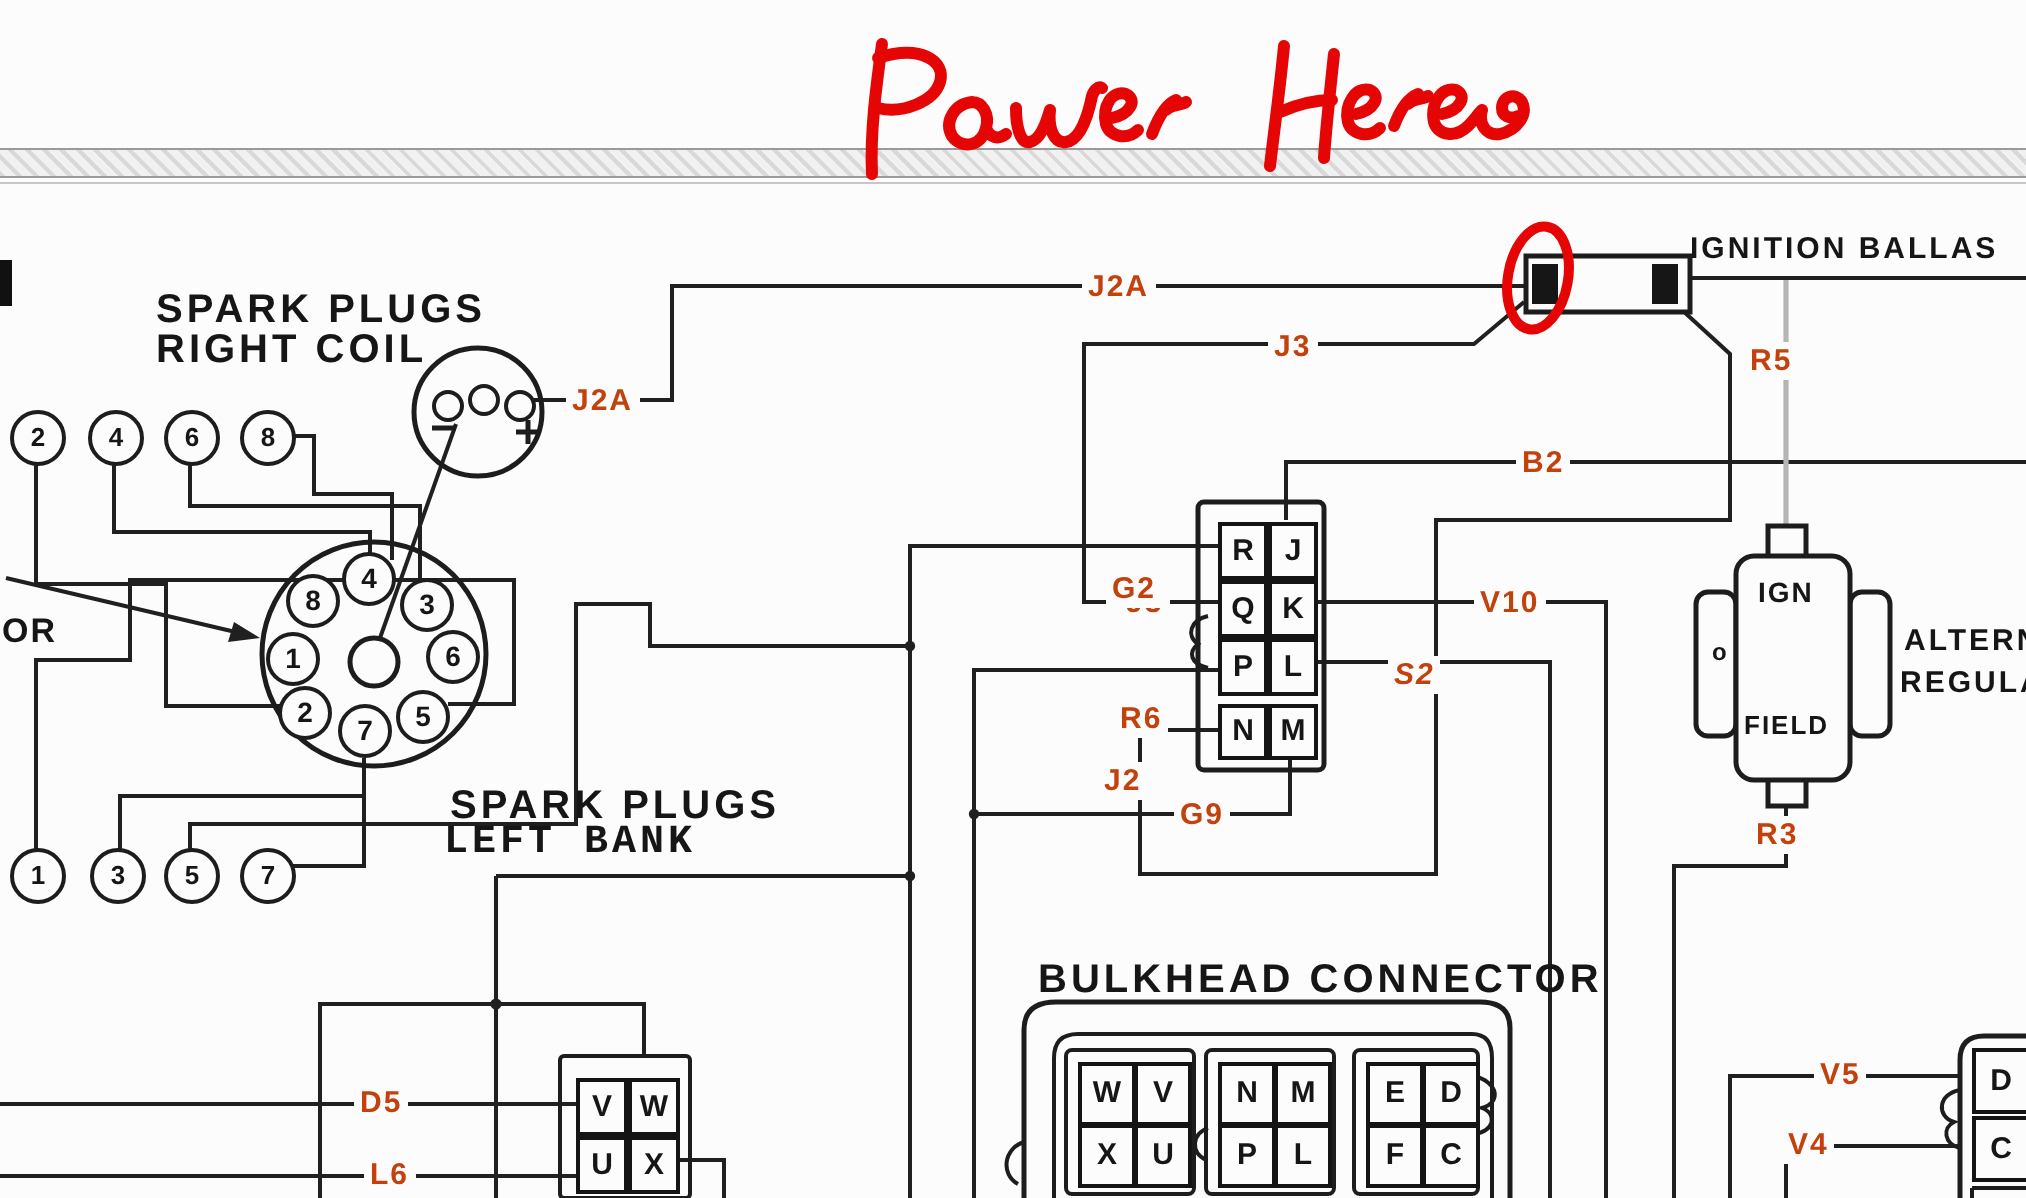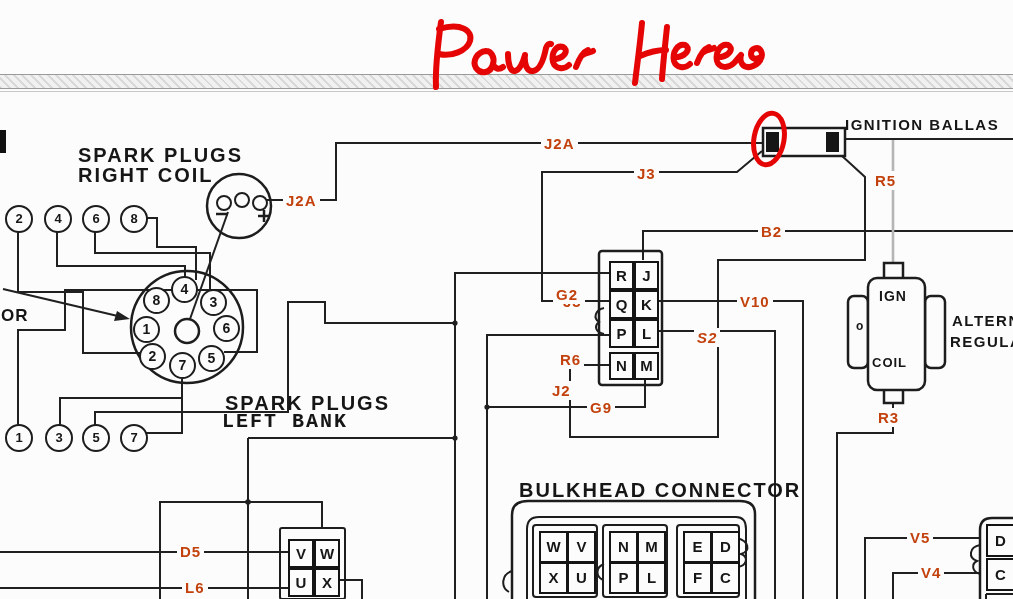--- a/index.html
+++ b/index.html
@@ -153,41 +153,41 @@
   <div class="title t16" style="left:78px;top:164px;">RIGHT COIL</div>
   <div class="title t16" style="left:225px;top:392px;">SPARK PLUGS</div>
   <div class="title t16" style="left:222px;top:410px;font-family:Liberation Mono, monospace;">LEFT BANK</div>
   <div class="title t15" style="left:845px;top:116px;">IGNITION BALLAS</div>
   <div class="title t16" style="left:519px;top:479px;">BULKHEAD CONNECTOR</div>
   <div class="title t15" style="left:952px;top:312px;">ALTERN</div>
   <div class="title t15" style="left:950px;top:333px;">REGULA</div>
   <div class="title" style="left:1px;top:306px;font-size:17px;letter-spacing:1px;">OR</div>
 
   <div class="regtxt" style="left:879px;top:288px;font-size:14px;letter-spacing:1px;z-index:3;position:absolute;">IGN</div>
-  <div class="regtxt" style="left:872px;top:355px;font-size:13px;letter-spacing:1px;z-index:3;position:absolute;">COIL</div>
+  <div class="regtxt" style="left:872px;top:355px;font-size:13px;letter-spacing:1px;z-index:3;position:absolute;">FIELD</div>
   <div class="regtxt" style="left:856px;top:319px;font-size:12px;z-index:3;position:absolute;">o</div>
 
   <div>
       <div class="wlabel" style="left: 283px; top: 191px;">J2A</div>
       <div class="wlabel" style="left: 541px; top: 134px;">J2A</div>
       <div class="wlabel" style="left: 634px; top: 164px;">J3</div>
       <div class="wlabel" style="left: 560px; top: 292px;">J3</div>
       <div class="wlabel" style="left: 553px; top: 264px; margin-top: 21px;">G2</div>
       <div class="wlabel" style="left: 557px; top: 326px; margin-top: 24px;">R6</div>
       <div class="wlabel" style="left: 758px; top: 222px;">B2</div>
       <div class="wlabel" style="left: 737px; top: 292px;">V10</div>
       <div class="wlabel" style="left: 694px; top: 328px; font-style: italic;">S2</div>
       <div class="wlabel" style="left: 549px; top: 381px;">J2</div>
       <div class="wlabel" style="left: 587px; top: 398px;">G9</div>
       <div class="wlabel" style="left: 872px; top: 171px;">R5</div>
       <div class="wlabel" style="left: 875px; top: 408px;">R3</div>
       <div class="wlabel" style="left: 177px; top: 542px;">D5</div>
       <div class="wlabel" style="left: 182px; top: 578px;">L6</div>
       <div class="wlabel" style="left: 907px; top: 528px;">V5</div>
-      <div class="wlabel" style="left: 918px; top: 563px;">V4</div>
+      <div class="wlabel" style="left: 891px; top: 563px;">V4</div>
     </div>
   <div>
       <div class="plug" style="left: 5px; top: 205px;">2</div>
       <div class="plug" style="left: 44px; top: 205px;">4</div>
       <div class="plug" style="left: 82px; top: 205px;">6</div>
       <div class="plug" style="left: 120px; top: 205px;">8</div>
     </div>
   <div>
       <div class="plug" style="left: 5px; top: 424px;">1</div>
       <div class="plug" style="left: 45px; top: 424px;">3</div>

